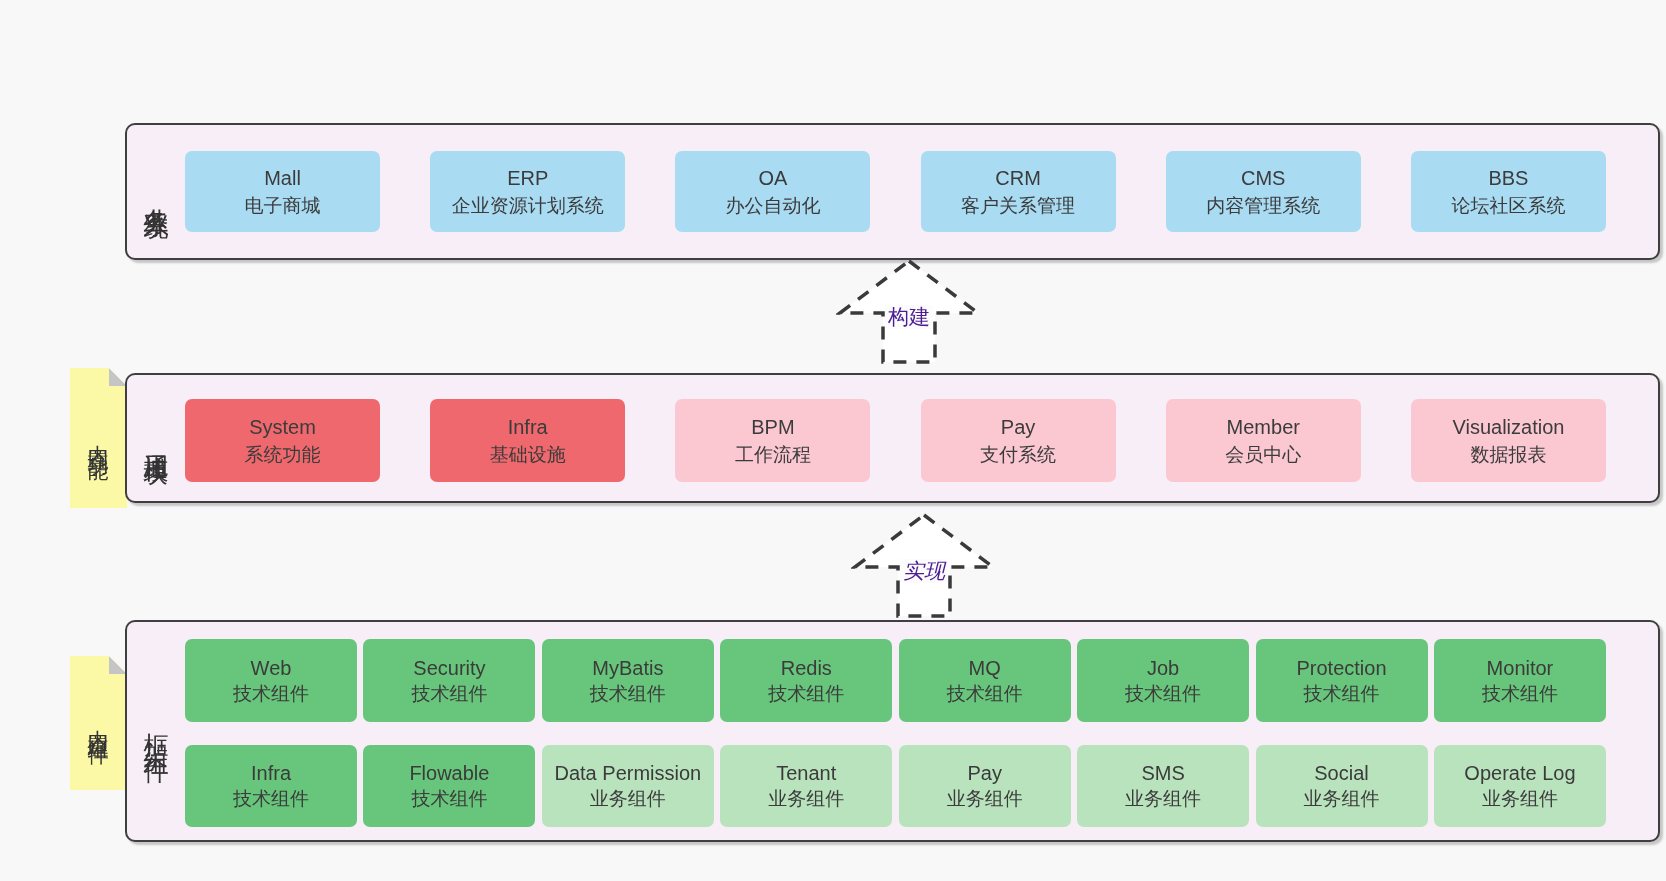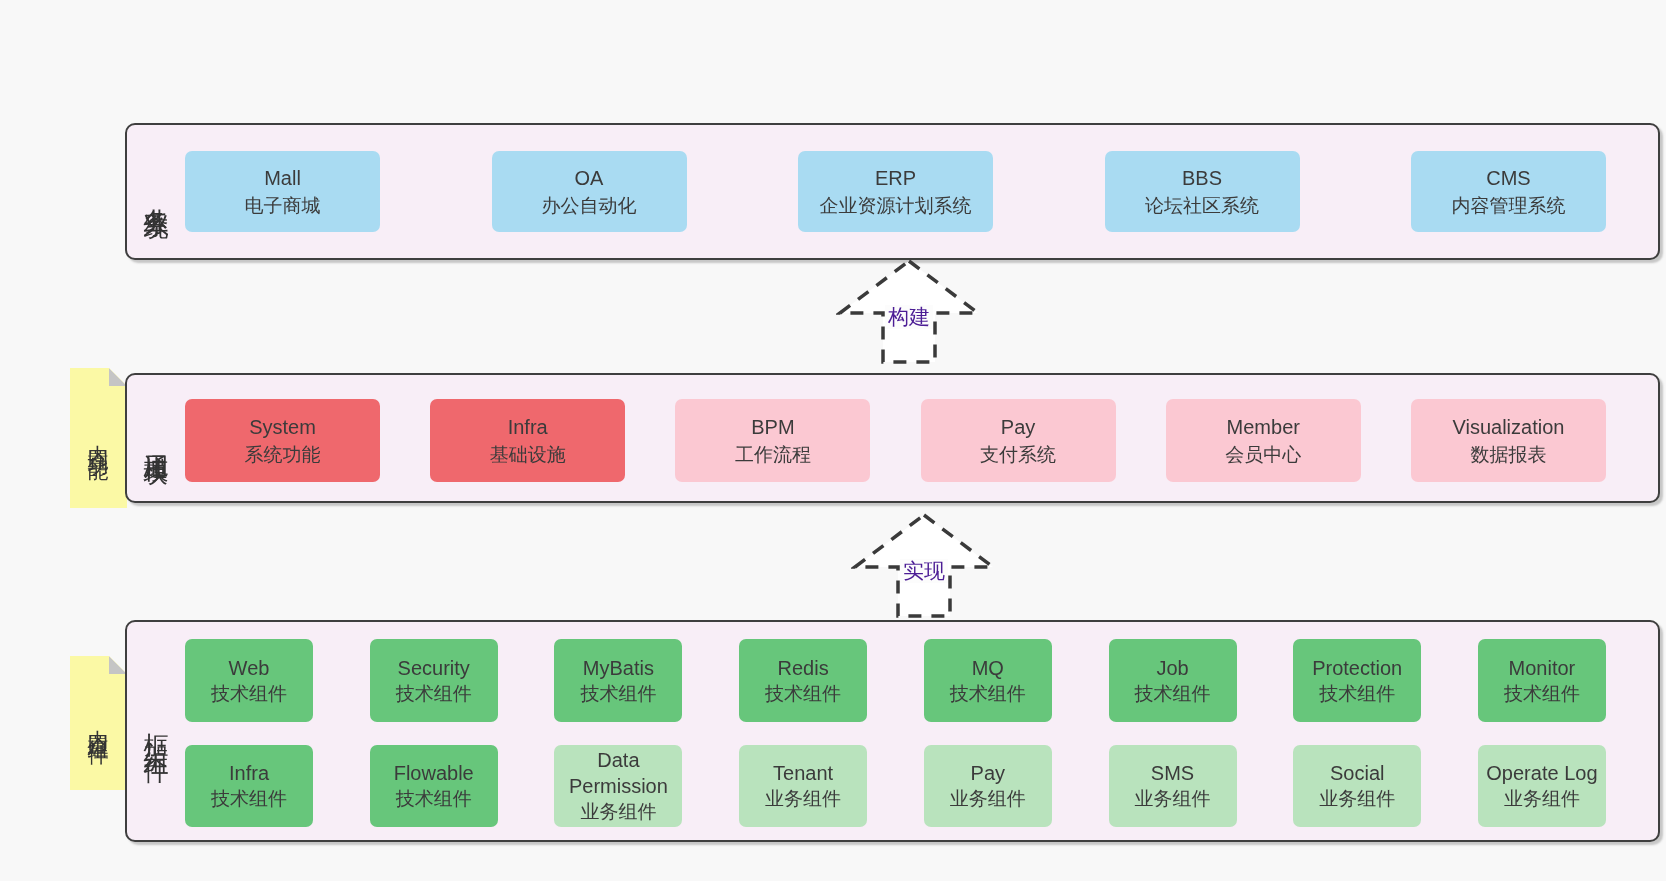--- a/index.html
+++ b/index.html
@@ -49,33 +49,33 @@
   .node{
     border-radius:7px;
     display:flex;flex-direction:column;align-items:center;justify-content:center;
     text-align:center;line-height:27px;color:#3b3b3b;
     box-sizing:border-box;padding:2px 4px;
   }
   .node .en{font-size:20px;}
   .node .zh{font-size:19px;}
   .w6{width:195px;height:81px;}
   .sec-common .w6{height:83px;}
-  .w8{width:128px;height:83px;line-height:26px;}
+  .w8{width:172px;height:83px;line-height:26px;}
   .row2 .w8{height:82px;}
   .blue{background:#a9dbf2;}
   .red{background:#ef686d;}
   .pink{background:#fbc8d2;}
   .green{background:#67c67b;}
   .lightgreen{background:#b9e3bd;}
 
   
   .arrow{position:absolute;width:146px;height:108px;z-index:1;}
   .arrow svg{position:absolute;left:0;top:0;}
   .arrow-1{left:804px;top:258px;}
-  .arrow-2{left:819px;top:512px;}
+  .arrow-2{left:819px;top:512px;font-style:italic;}
   .arrow .alabel{
     position:absolute;left:50%;top:47px;transform:translateX(-50%);
     background:#fcfcfc;padding:0 3px;
     font-size:21px;color:#4c1d95;white-space:nowrap;line-height:24px;
   }
 
   
   .sticky{
     position:absolute;left:38px;width:57px;
     background:#fbf9a5;
@@ -112,34 +112,38 @@
   <div class="section sec-business">
     <div class="vlabel">
       <span>业务系统</span>
     </div>
     <div class="row">
       <div class="node blue w6">
         <span class="en">Mall</span>
         <span class="zh">电子商城</span>
       </div>
       <div class="node blue w6">
+        <span class="en">ERP</span>
+        <span class="zh">企业资源计划系统</span>
+      </div>
+      <div class="node blue w6">
         <span class="en">OA</span>
         <span class="zh">办公自动化</span>
       </div>
       <div class="node blue w6">
-        <span class="en">ERP</span>
-        <span class="zh">企业资源计划系统</span>
+        <span class="en">CRM</span>
+        <span class="zh">客户关系管理</span>
+      </div>
+      <div class="node blue w6">
+        <span class="en">CMS</span>
+        <span class="zh">内容管理系统</span>
       </div>
       <div class="node blue w6">
         <span class="en">BBS</span>
         <span class="zh">论坛社区系统</span>
-      </div>
-      <div class="node blue w6">
-        <span class="en">CMS</span>
-        <span class="zh">内容管理系统</span>
       </div>
     </div>
   </div>
 
   <div class="arrow arrow-1">
     <svg width="146" height="108" viewBox="0 0 146 108">
       <path d="M 73 3 L 142 55 L 99 55 L 99 104 L 47 104 L 47 55 L 4 55 Z" fill="#ffffff" stroke="#3a3a3a" stroke-width="3.5" stroke-dasharray="13 10" stroke-linejoin="miter"></path>
     </svg>
     <div class="alabel">构建</div>
   </div>

